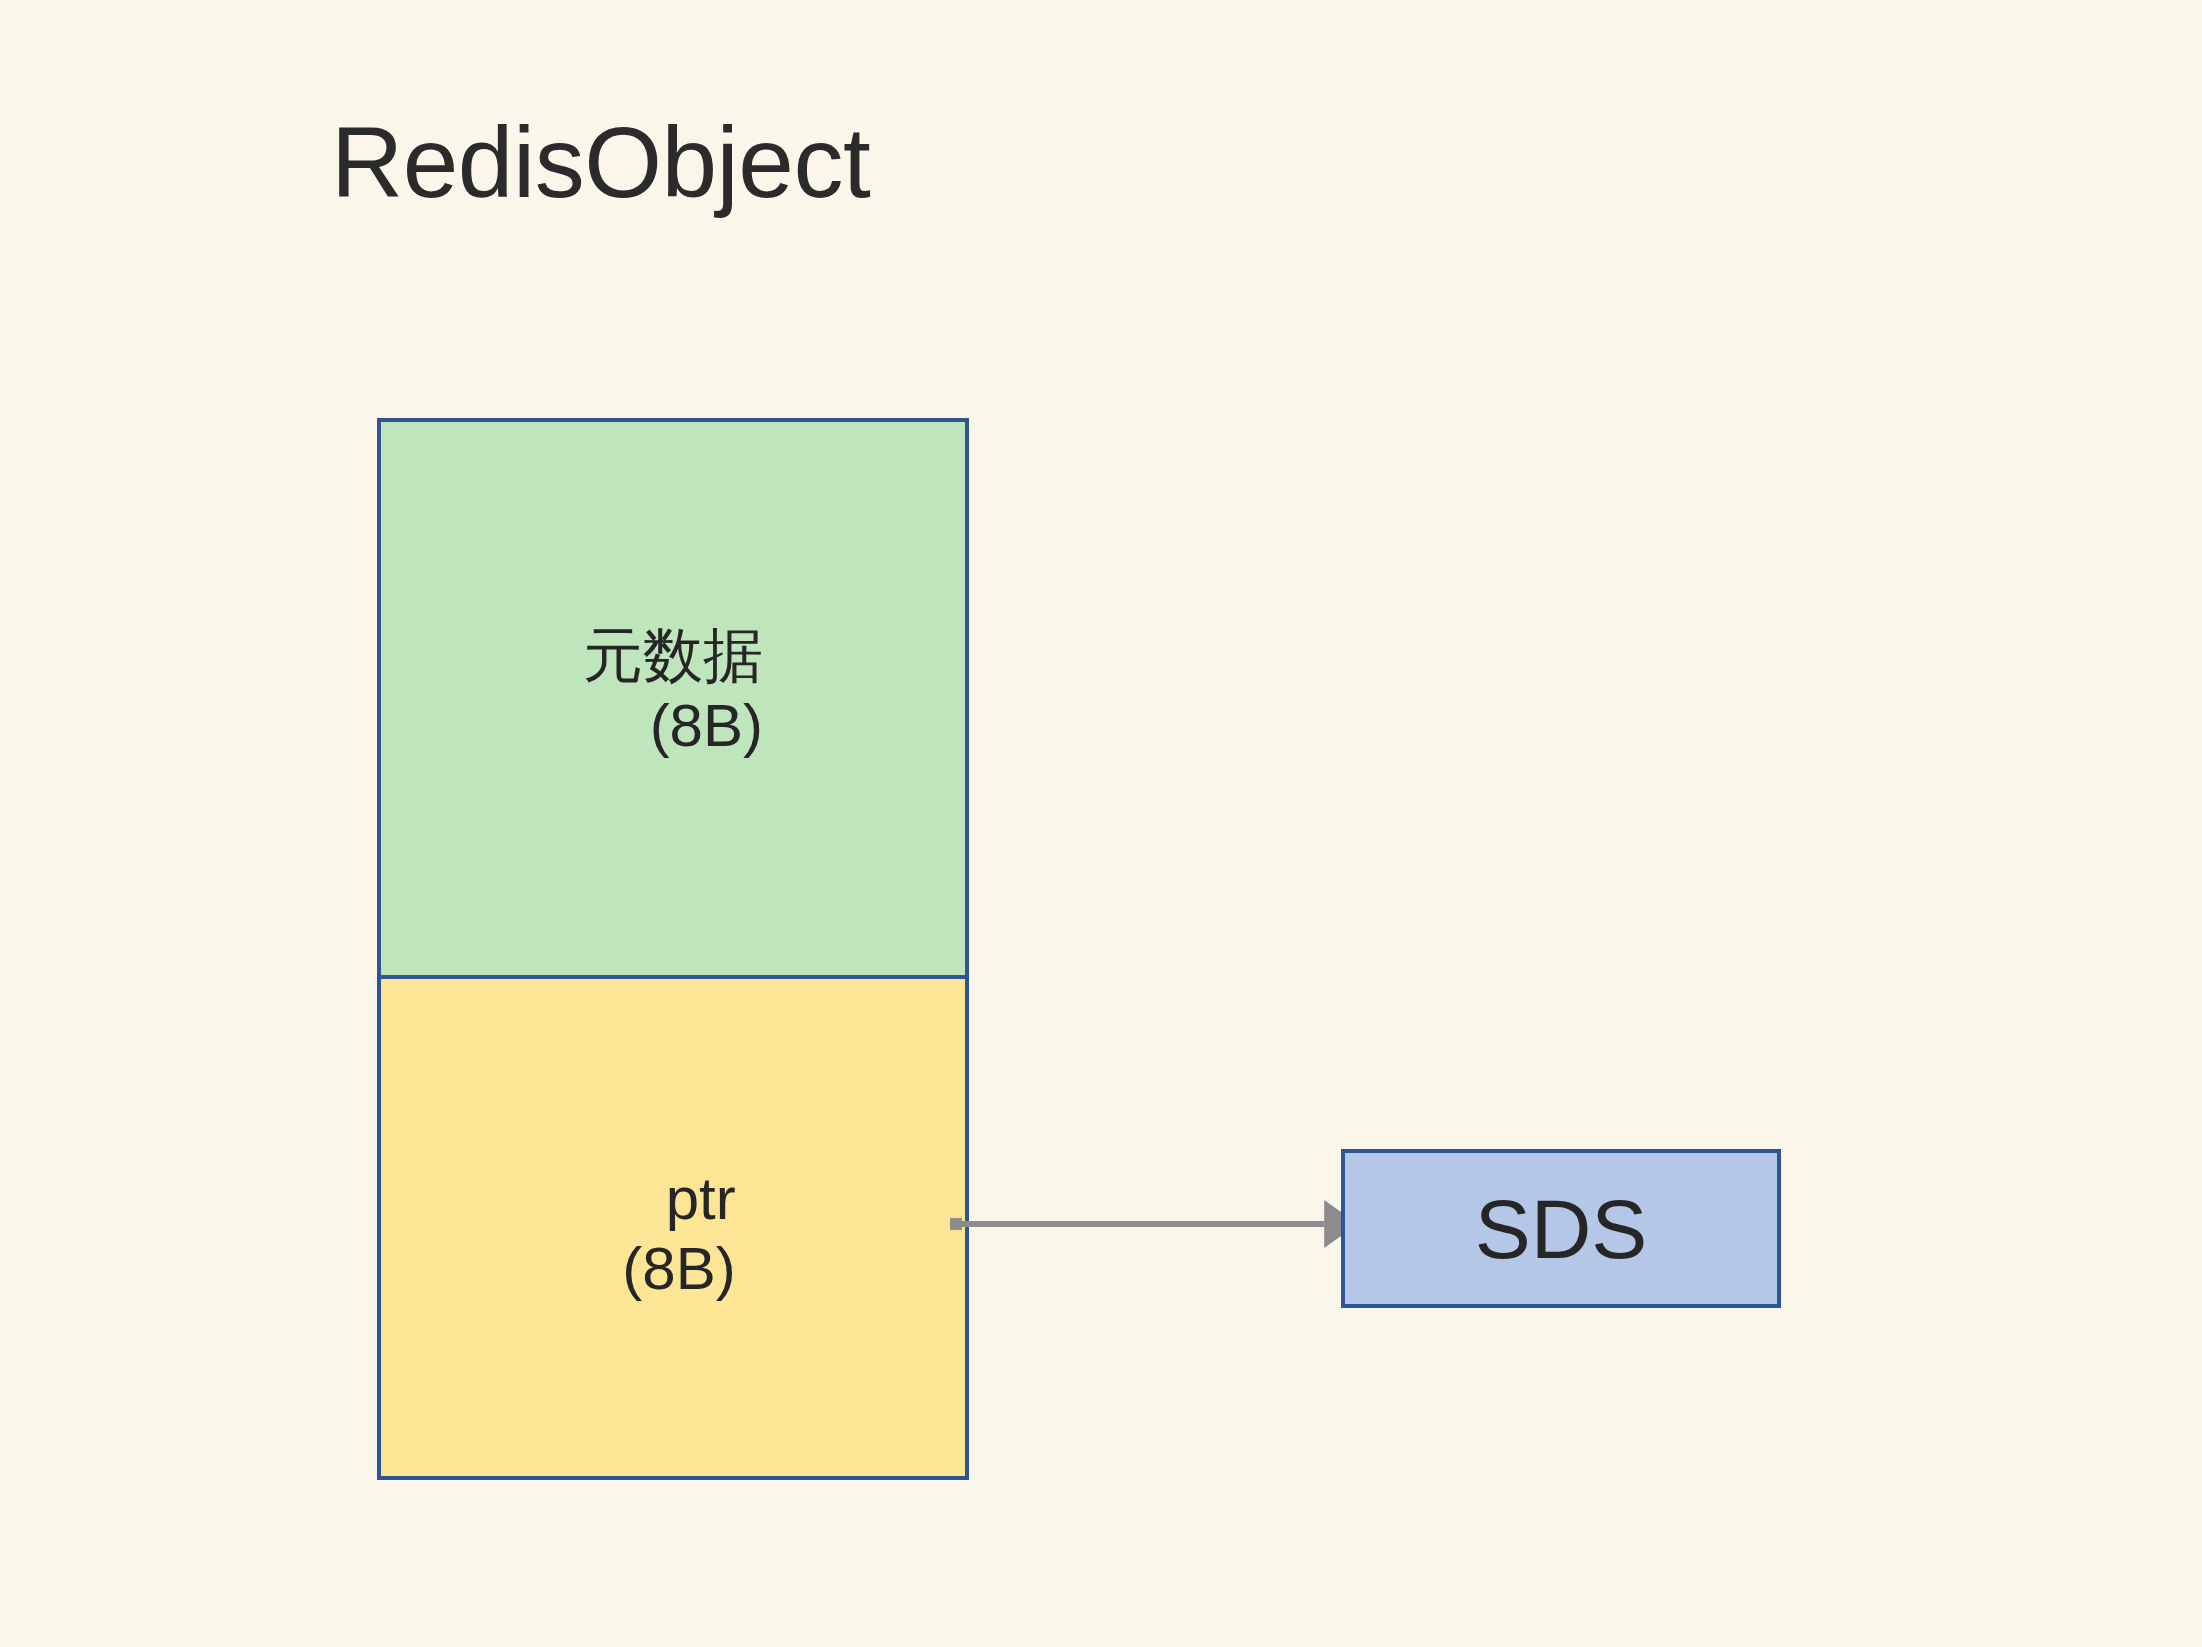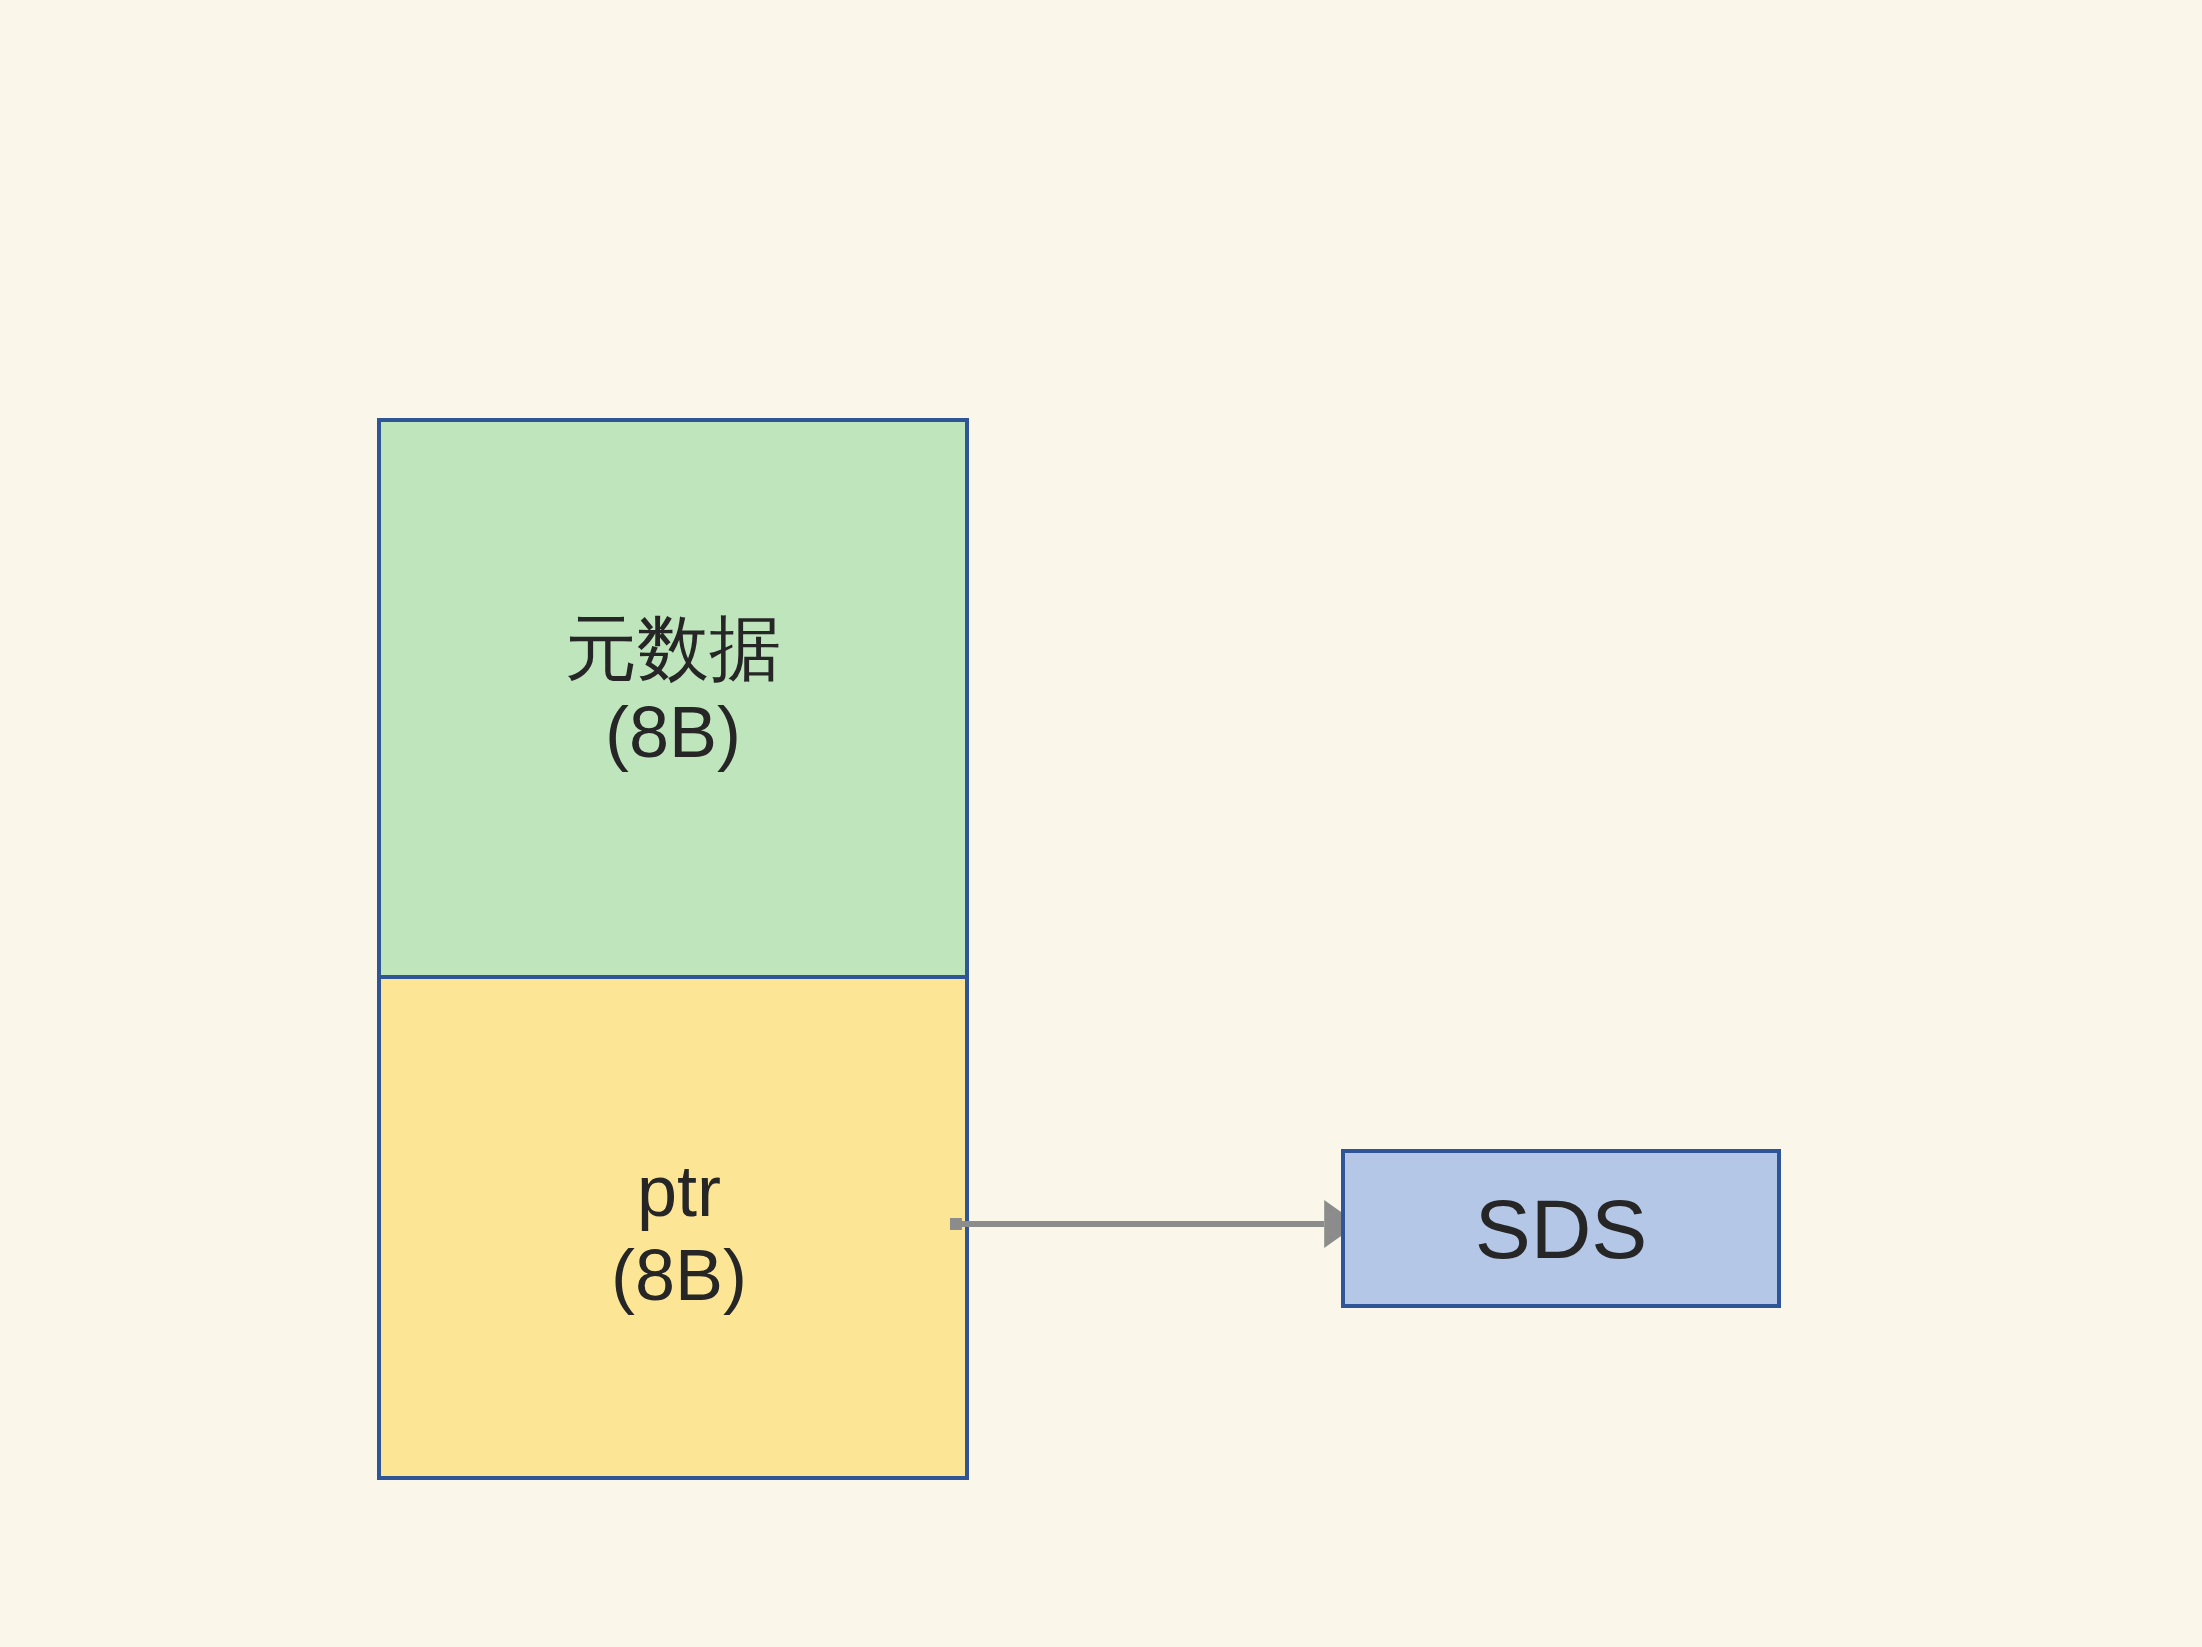--- a/index.html
+++ b/index.html
@@ -60,24 +60,25 @@
     height: 561px;
     background: #bfe5bc;
   }
   .cell-ptr {
     top: 557px;
     height: 505px;
     background: #fce695;
     padding-left: 12px;
   }
   .cell-text {
-    font-size: 72px;
+    font-size: 60px;
     line-height: 1.16;
     white-space: pre-line;
     letter-spacing: 0px;
+    text-align: right;
   }
   .cell-meta .cell-text {
     transform: translateY(-8px);
   }
   .cell-ptr .cell-text {
     transform: translateY(6px);
   }
 
   
   .sds-box {
@@ -108,20 +109,21 @@
     width: 408px;
     height: 90px;
     overflow: visible;
   }
 </style>
 </head>
 <body>
 
 <div id="canvas">
 
+  <div class="diagram-title">RedisObject</div>
 
   <div class="struct-box">
 
     <div class="struct-cell cell-meta">
       <span class="cell-text">元数据
 (8B)</span>
     </div>
 
     <div class="struct-cell cell-ptr">
       <span class="cell-text">ptr

